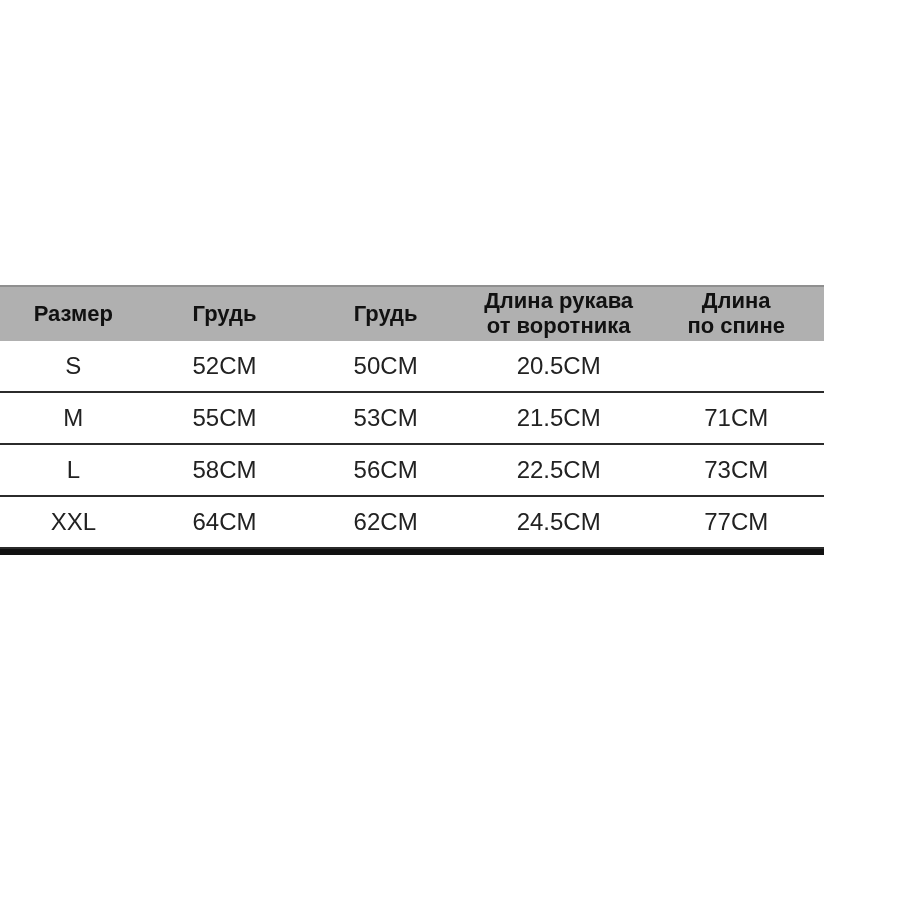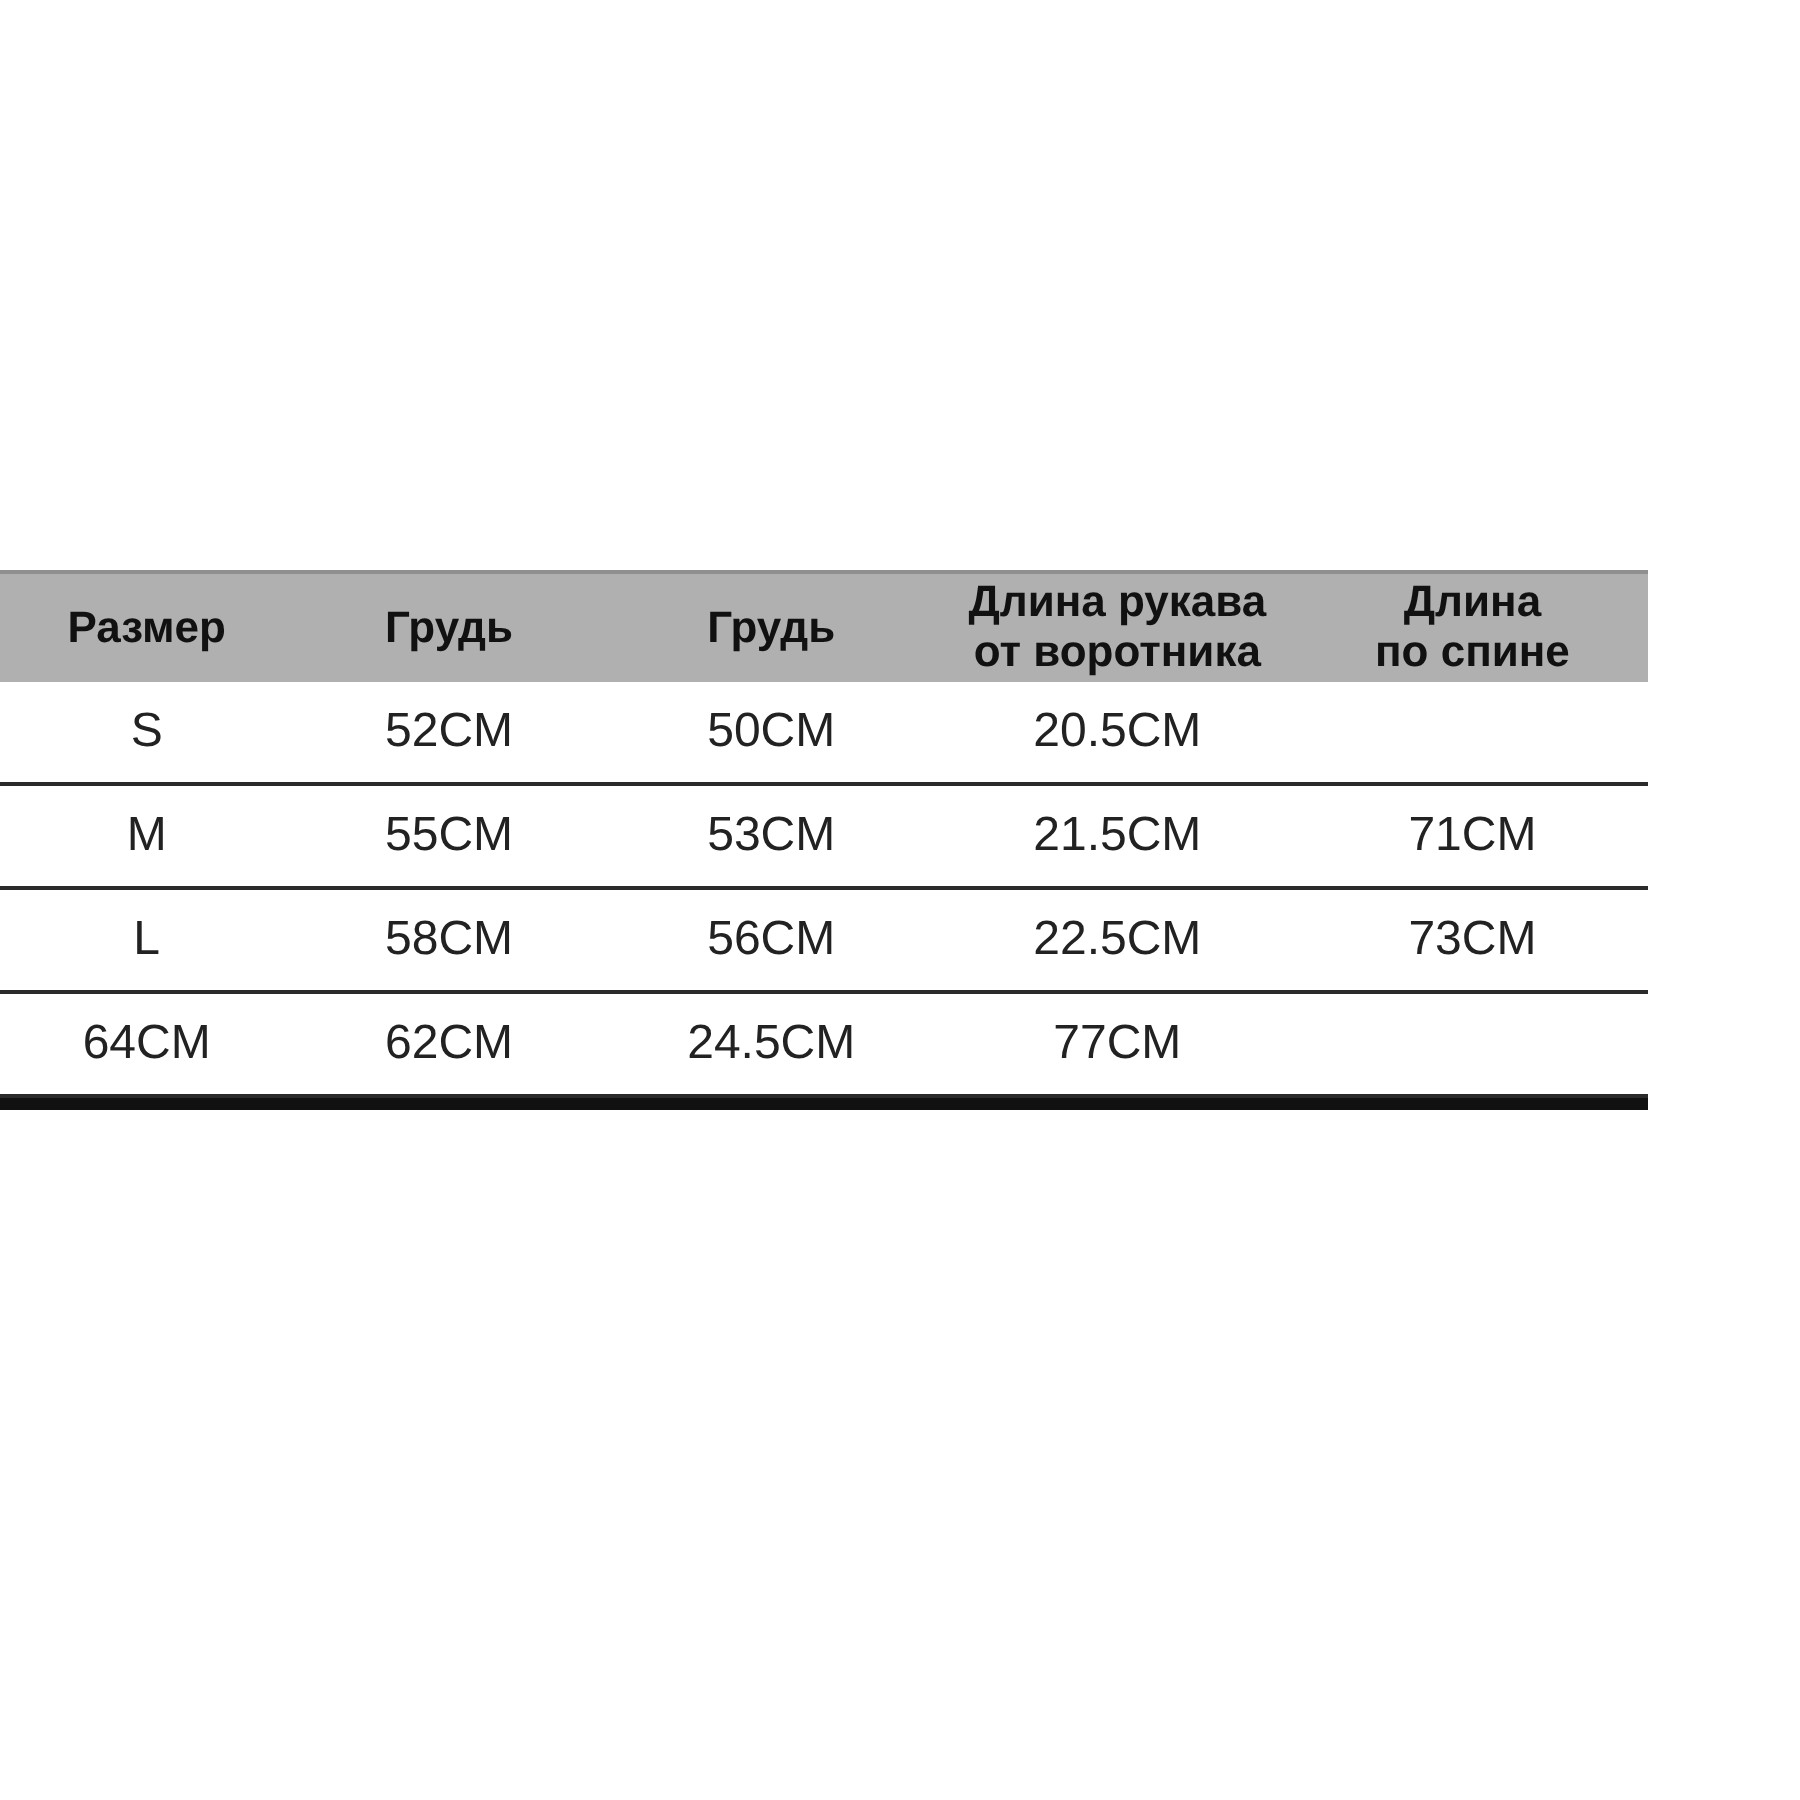--- a/index.html
+++ b/index.html
@@ -87,20 +87,21 @@
     <div class="grid-row data-row">
       <div>L</div>
       <div>58CM</div>
       <div>56CM</div>
       <div>22.5CM</div>
       <div>73CM</div>
     </div>
 
 
     <div class="grid-row data-row">
+      <div>XXL</div>
       <div>64CM</div>
       <div>62CM</div>
       <div>24.5CM</div>
       <div>77CM</div>
     </div>
 
     <div class="thick-bottom-bar"></div>
   </div>
 </div>
 

